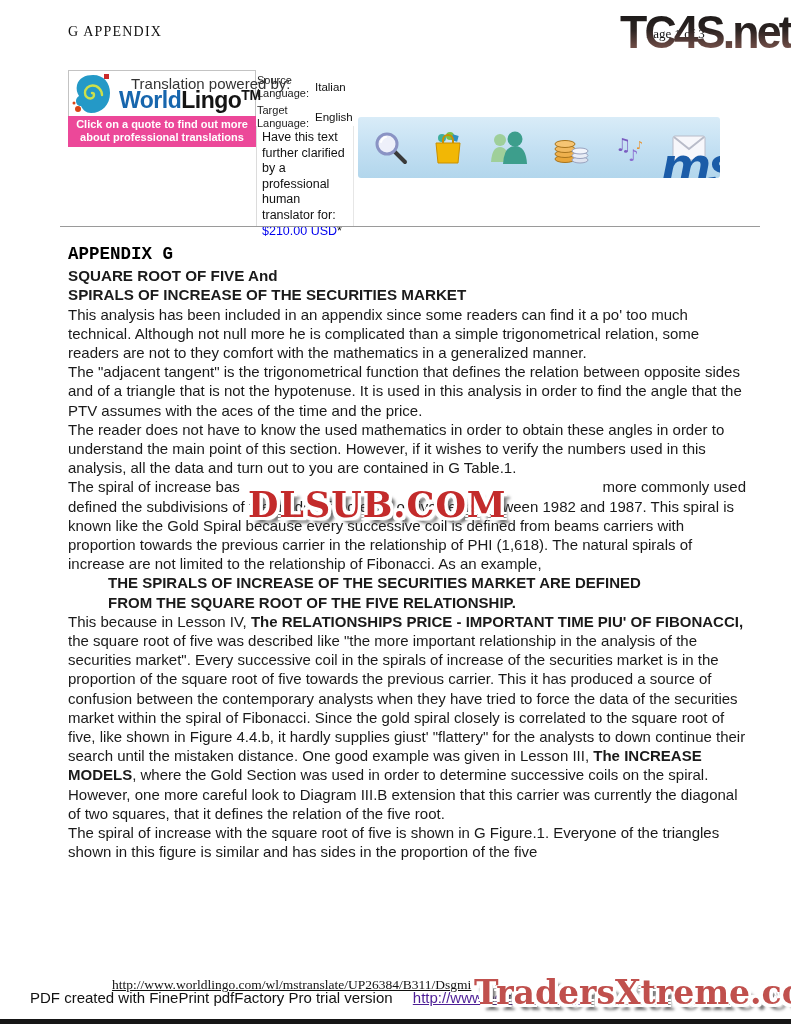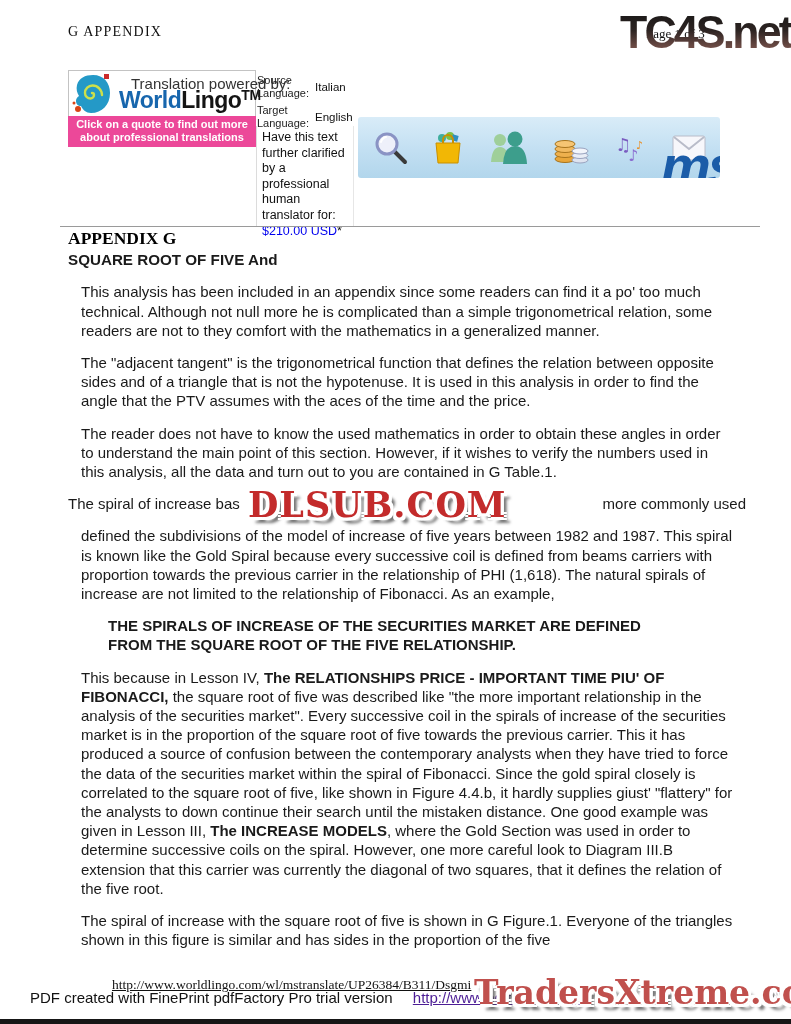--- a/index.html
+++ b/index.html
@@ -50,24 +50,24 @@
                 gap:24px; padding-left:16px; box-sizing:border-box; cursor:pointer; }
   .msn-ms { position:absolute; right:-16px; bottom:-20px; font-size:56px; font-weight:bold;
             font-style:italic; letter-spacing:-3px; color:#1b5ca8; }
 
   
   .top-rule { position:absolute; left:60px; top:226px; width:700px; border-top:1px solid #9a9a9a; }
 
   
   .article { position:absolute; left:68px; top:229px; width:678px;
              font-size:15px; line-height:19.2px; color:#1a1a1a; }
-  .article-title { font-family:Liberation Serif, serif; font-size:17.5px; font-weight:bold;
-                   margin:0 0 2px 0; color:#000; }
+  .article-title { font-family:Liberation Mono, monospace; font-size:17.5px; font-weight:bold;
+                   margin:16px 0 2px 0; color:#000; }
   .subtitle { font-weight:bold; font-size:15.2px; line-height:19.2px; }
-  .para { margin:13px; }
+  .para { margin:0; }
   .split-line { display:flex; justify-content:space-between;gap:20px; }
   .split-line.second .right-frag { margin-right:48px; }
   .quote-block { font-weight:bold; padding-left:40px; }
   b.inline-bold { font-weight:bold; }
 
   
   .outline-wm { text-shadow:
       -3px -3px 0 #fff, 3px -3px 0 #fff, -3px 3px 0 #fff, 3px 3px 0 #fff,
       -3px 0 0 #fff, 3px 0 0 #fff, 0 -3px 0 #fff, 0 3px 0 #fff,
       6px 6px 3px rgba(70,70,70,0.75); }
@@ -172,20 +172,21 @@
       <path d="M2 2 L17 14 L32 2" fill="none" stroke="#b9bcc9" stroke-width="2"></path>
     </svg>
     <div class="msn-ms">ms</div>
   </div>
 
   <div class="top-rule"></div>
 
   <div class="article">
     <div class="article-title">APPENDIX G</div>
     <div class="subtitle">SQUARE ROOT OF FIVE And</div>
+    <div class="subtitle">SPIRALS OF INCREASE OF THE SECURITIES MARKET</div>
     <p class="para">This analysis has been included in an appendix since some readers can find it a po' too much technical. Although not null more he is complicated than a simple trigonometrical relation, some readers are not to they comfort with the mathematics in a generalized manner.</p>
     <p class="para">The "adjacent tangent" is the trigonometrical function that defines the relation between opposite sides and of a triangle that is not the hypotenuse. It is used in this analysis in order to find the angle that the PTV assumes with the aces of the time and the price.</p>
     <p class="para">The reader does not have to know the used mathematics in order to obtain these angles in order to understand the main point of this section. However, if it wishes to verify the numbers used in this analysis, all the data and turn out to you are contained in G Table.1.</p>
     <div class="split-line">
       <span class="left-frag">The spiral of increase bas</span>
       <span class="right-frag">more commonly used</span>
     </div>
     <p class="para">defined the subdivisions of the model of increase of five years between 1982 and 1987. This spiral is known like the Gold Spiral because every successive coil is defined from beams carriers with proportion towards the previous carrier in the relationship of PHI (1,618). The natural spirals of increase are not limited to the relationship of Fibonacci. As an example,</p>
     <div class="quote-block">
       <div>THE SPIRALS OF INCREASE OF THE SECURITIES MARKET ARE DEFINED</div>

